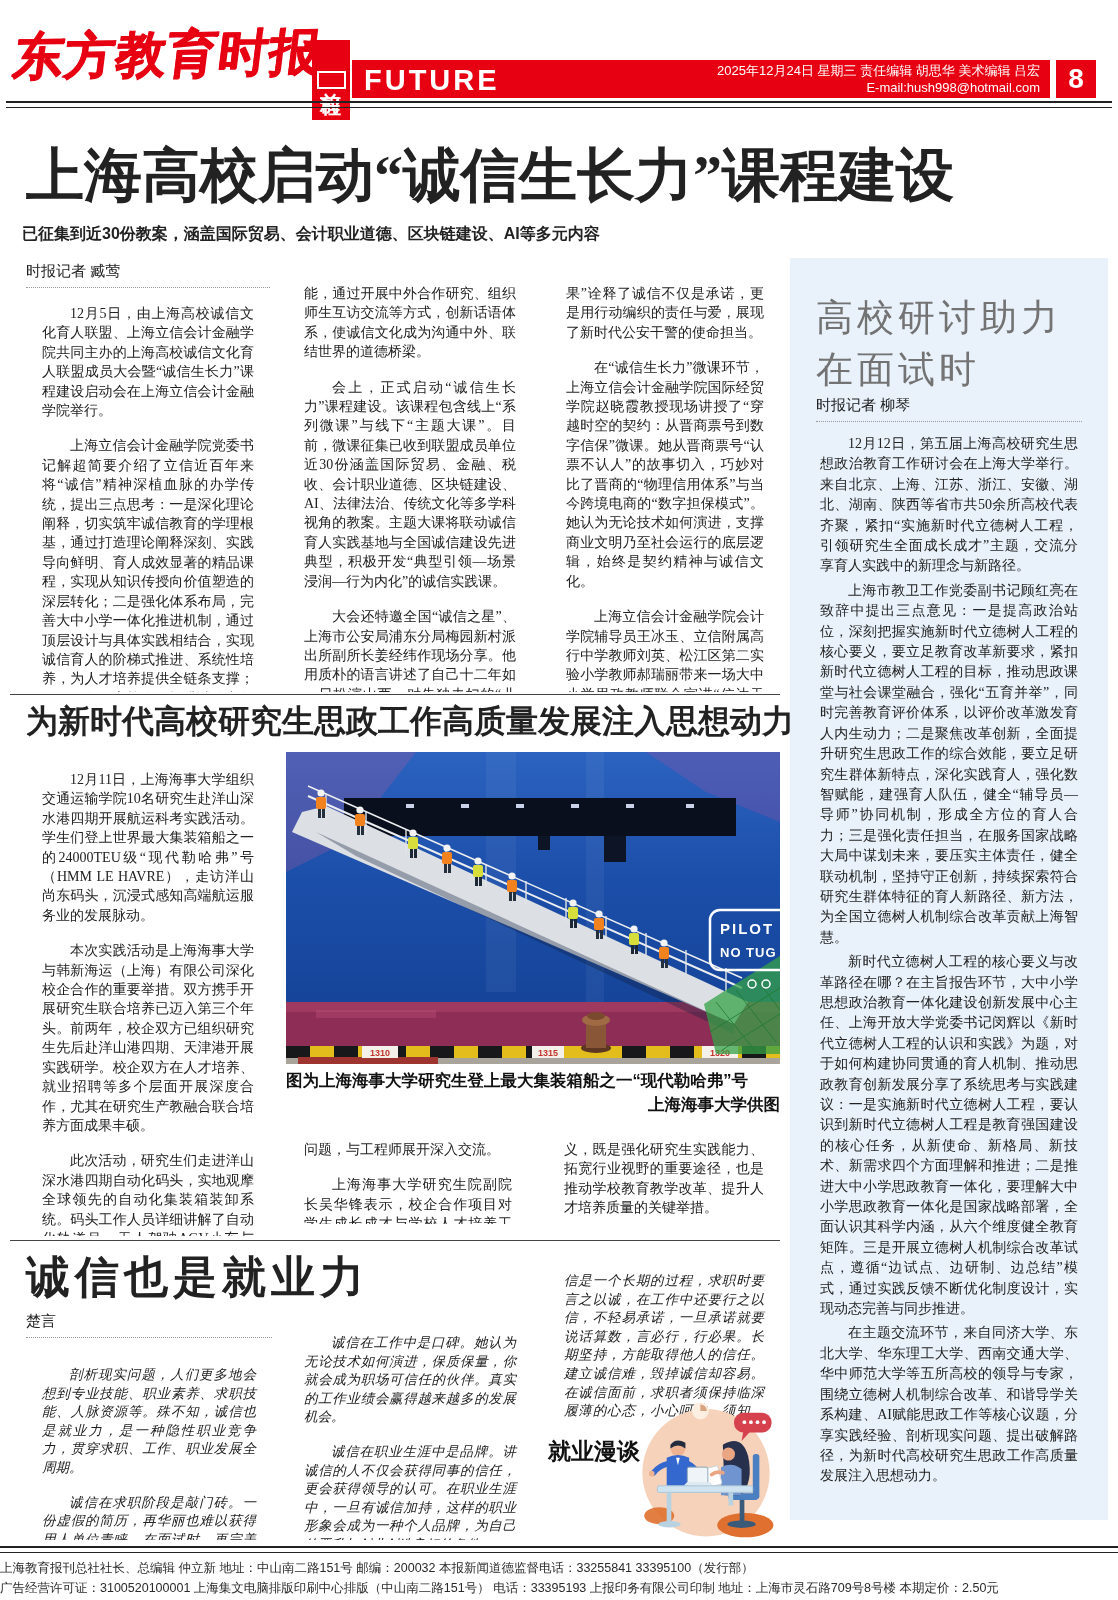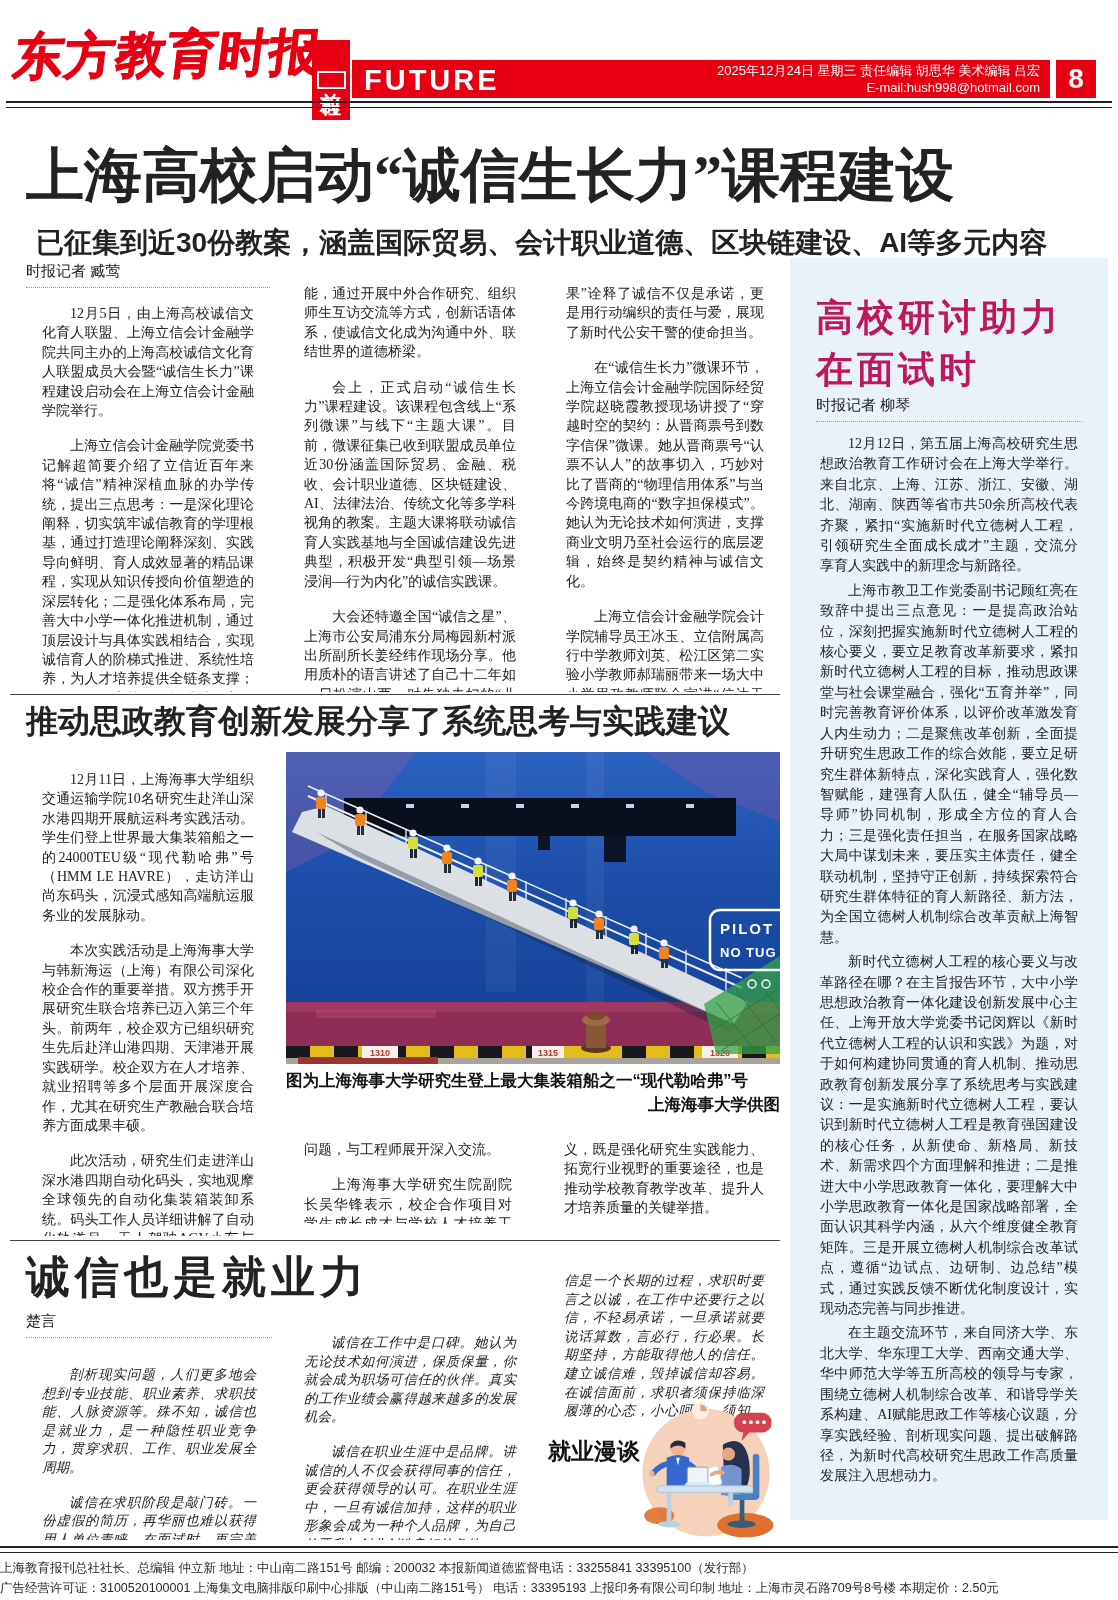--- a/index.html
+++ b/index.html
@@ -24,37 +24,37 @@
   .band-meta{left:600px;top:62px;width:440px;text-align:right;color:#fff;
              font-size:13px;line-height:17px;}
   .pagenum{left:1056px;top:60px;width:40px;height:38px;background:#e60012;color:#fff;
            font-weight:bold;font-size:28px;text-align:center;line-height:38px;}
   .double-rule{height:4px;border-top:2.5px solid #222;border-bottom:1.5px solid #222;}
 
   
   .headline-main{left:26px;top:136px;width:1066px;font-size:58px;font-weight:900;
                  line-height:80px;text-align:justify;text-align-last:justify;white-space:nowrap;
                  display:flex;justify-content:space-between;}
-  .subheadline{left:36px;top:224px;width:1066px;font-size:28px;font-weight:bold;
+  .subheadline{left:22px;top:224px;width:1066px;font-size:16px;font-weight:bold;
                display:flex;justify-content:space-between;white-space:nowrap;}
   .byline{font-size:15px;padding-bottom:6px;border-bottom:1.5px dotted #999;
           margin-bottom:12px;color:#222;}
   .col{position:absolute;overflow:hidden;}
   .col p{margin:16px;font-size:14px;line-height:19.4px;text-align:justify;text-indent:2em;}
   .col p.cont{text-indent:0;}
   .c1{left:26px;top:262px;width:244px;height:430px;}
   .c2{left:288px;top:268px;width:244px;height:424px;}
   .c3{left:550px;top:268px;width:230px;height:424px;}
 
   .thin-rule{border-top:1.5px solid #444;height:0;}
 
   
   .sidebar{left:790px;top:258px;width:318px;height:1262px;background:#e9f2fb;
            box-sizing:border-box;padding:34px 26px 20px 26px;overflow:hidden;}
-  .sidebar-title{font-size:37px;font-weight:700;line-height:52px;letter-spacing:4px;color:#be185d;}
+  .sidebar-title{font-size:37px;font-weight:400;line-height:52px;letter-spacing:4px;color:#737373;}
   .sidebar .byline{}
   .sidebar p{margin:4px;font-size:14px;line-height:20.4px;text-align:justify;text-indent:2em;}
 
   
   .headline-mid{left:26px;top:700px;width:754px;font-size:32px;font-weight:900;
                 display:flex;justify-content:space-between;white-space:nowrap;}
   .mc1{left:26px;top:754px;width:244px;height:482px;}
   .photo{left:286px;top:752px;width:494px;height:312px;}
   .caption{left:286px;top:1070px;width:494px;font-size:16.5px;font-weight:bold;color:#111;}
   .credit{left:286px;top:1094px;width:494px;font-size:16.5px;font-weight:bold;
@@ -124,21 +124,21 @@
     <div>在面试时</div>
   </div>
   <div class="byline sans">时报记者  柳琴</div>
   <p>12月12日，第五届上海高校研究生思想政治教育工作研讨会在上海大学举行。来自北京、上海、江苏、浙江、安徽、湖北、湖南、陕西等省市共50余所高校代表齐聚，紧扣“实施新时代立德树人工程，引领研究生全面成长成才”主题，交流分享育人实践中的新理念与新路径。</p>
   <p>上海市教卫工作党委副书记顾红亮在致辞中提出三点意见：一是提高政治站位，深刻把握实施新时代立德树人工程的核心要义，要立足教育改革新要求，紧扣新时代立德树人工程的目标，推动思政课堂与社会课堂融合，强化“五育并举”，同时完善教育评价体系，以评价改革激发育人内生动力；二是聚焦改革创新，全面提升研究生思政工作的综合效能，要立足研究生群体新特点，深化实践育人，强化数智赋能，建强育人队伍，健全“辅导员—导师”协同机制，形成全方位的育人合力；三是强化责任担当，在服务国家战略大局中谋划未来，要压实主体责任，健全联动机制，坚持守正创新，持续探索符合研究生群体特征的育人新路径、新方法，为全国立德树人机制综合改革贡献上海智慧。</p>
   <p>新时代立德树人工程的核心要义与改革路径在哪？在主旨报告环节，大中小学思想政治教育一体化建设创新发展中心主任、上海开放大学党委书记闵辉以《新时代立德树人工程的认识和实践》为题，对于如何构建协同贯通的育人机制、推动思政教育创新发展分享了系统思考与实践建议：一是实施新时代立德树人工程，要认识到新时代立德树人工程是教育强国建设的核心任务，从新使命、新格局、新技术、新需求四个方面理解和推进；二是推进大中小学思政教育一体化，要理解大中小学思政教育一体化是国家战略部署，全面认识其科学内涵，从六个维度健全教育矩阵。三是开展立德树人机制综合改革试点，遵循“边试点、边研制、边总结”模式，通过实践反馈不断优化制度设计，实现动态完善与同步推进。</p>
   <p>在主题交流环节，来自同济大学、东北大学、华东理工大学、西南交通大学、华中师范大学等五所高校的领导与专家，围绕立德树人机制综合改革、和谐导学关系构建、AI赋能思政工作等核心议题，分享实践经验、剖析现实问题、提出破解路径，为新时代高校研究生思政工作高质量发展注入思想动力。</p>
 </div>
 
 <div class="abs thin-rule" style="left:10px;top:694px;width:770px;"></div>
-<div class="abs headline-mid sans">推动思政教育创新发展分享了系统思考与实践建议</div>
+<div class="abs headline-mid sans">为新时代高校研究生思政工作高质量发展注入思想动力</div>
 
 <div class="col mc1">
   <p>12月11日，上海海事大学组织交通运输学院10名研究生赴洋山深水港四期开展航运科考实践活动。学生们登上世界最大集装箱船之一的24000TEU级“现代勒哈弗”号（HMM LE HAVRE），走访洋山尚东码头，沉浸式感知高端航运服务业的发展脉动。</p>
   <p>本次实践活动是上海海事大学与韩新海运（上海）有限公司深化校企合作的重要举措。双方携手开展研究生联合培养已迈入第三个年头。前两年，校企双方已组织研究生先后赴洋山港四期、天津港开展实践研学。校企双方在人才培养、就业招聘等多个层面开展深度合作，尤其在研究生产教融合联合培养方面成果丰硕。</p>
   <p>此次活动，研究生们走进洋山深水港四期自动化码头，实地观摩全球领先的自动化集装箱装卸系统。码头工作人员详细讲解了自动化轨道吊、无人驾驶AGV小车与智能调度系统的高效协同运作模式。学生们还围绕码头布局优化、能源高效管理、绿色环保措施等</p>
 </div>
 
 <div class="abs photo">
   <svg width="494" height="312" viewBox="0 0 494 312" xmlns="http://www.w3.org/2000/svg">
     <defs>

